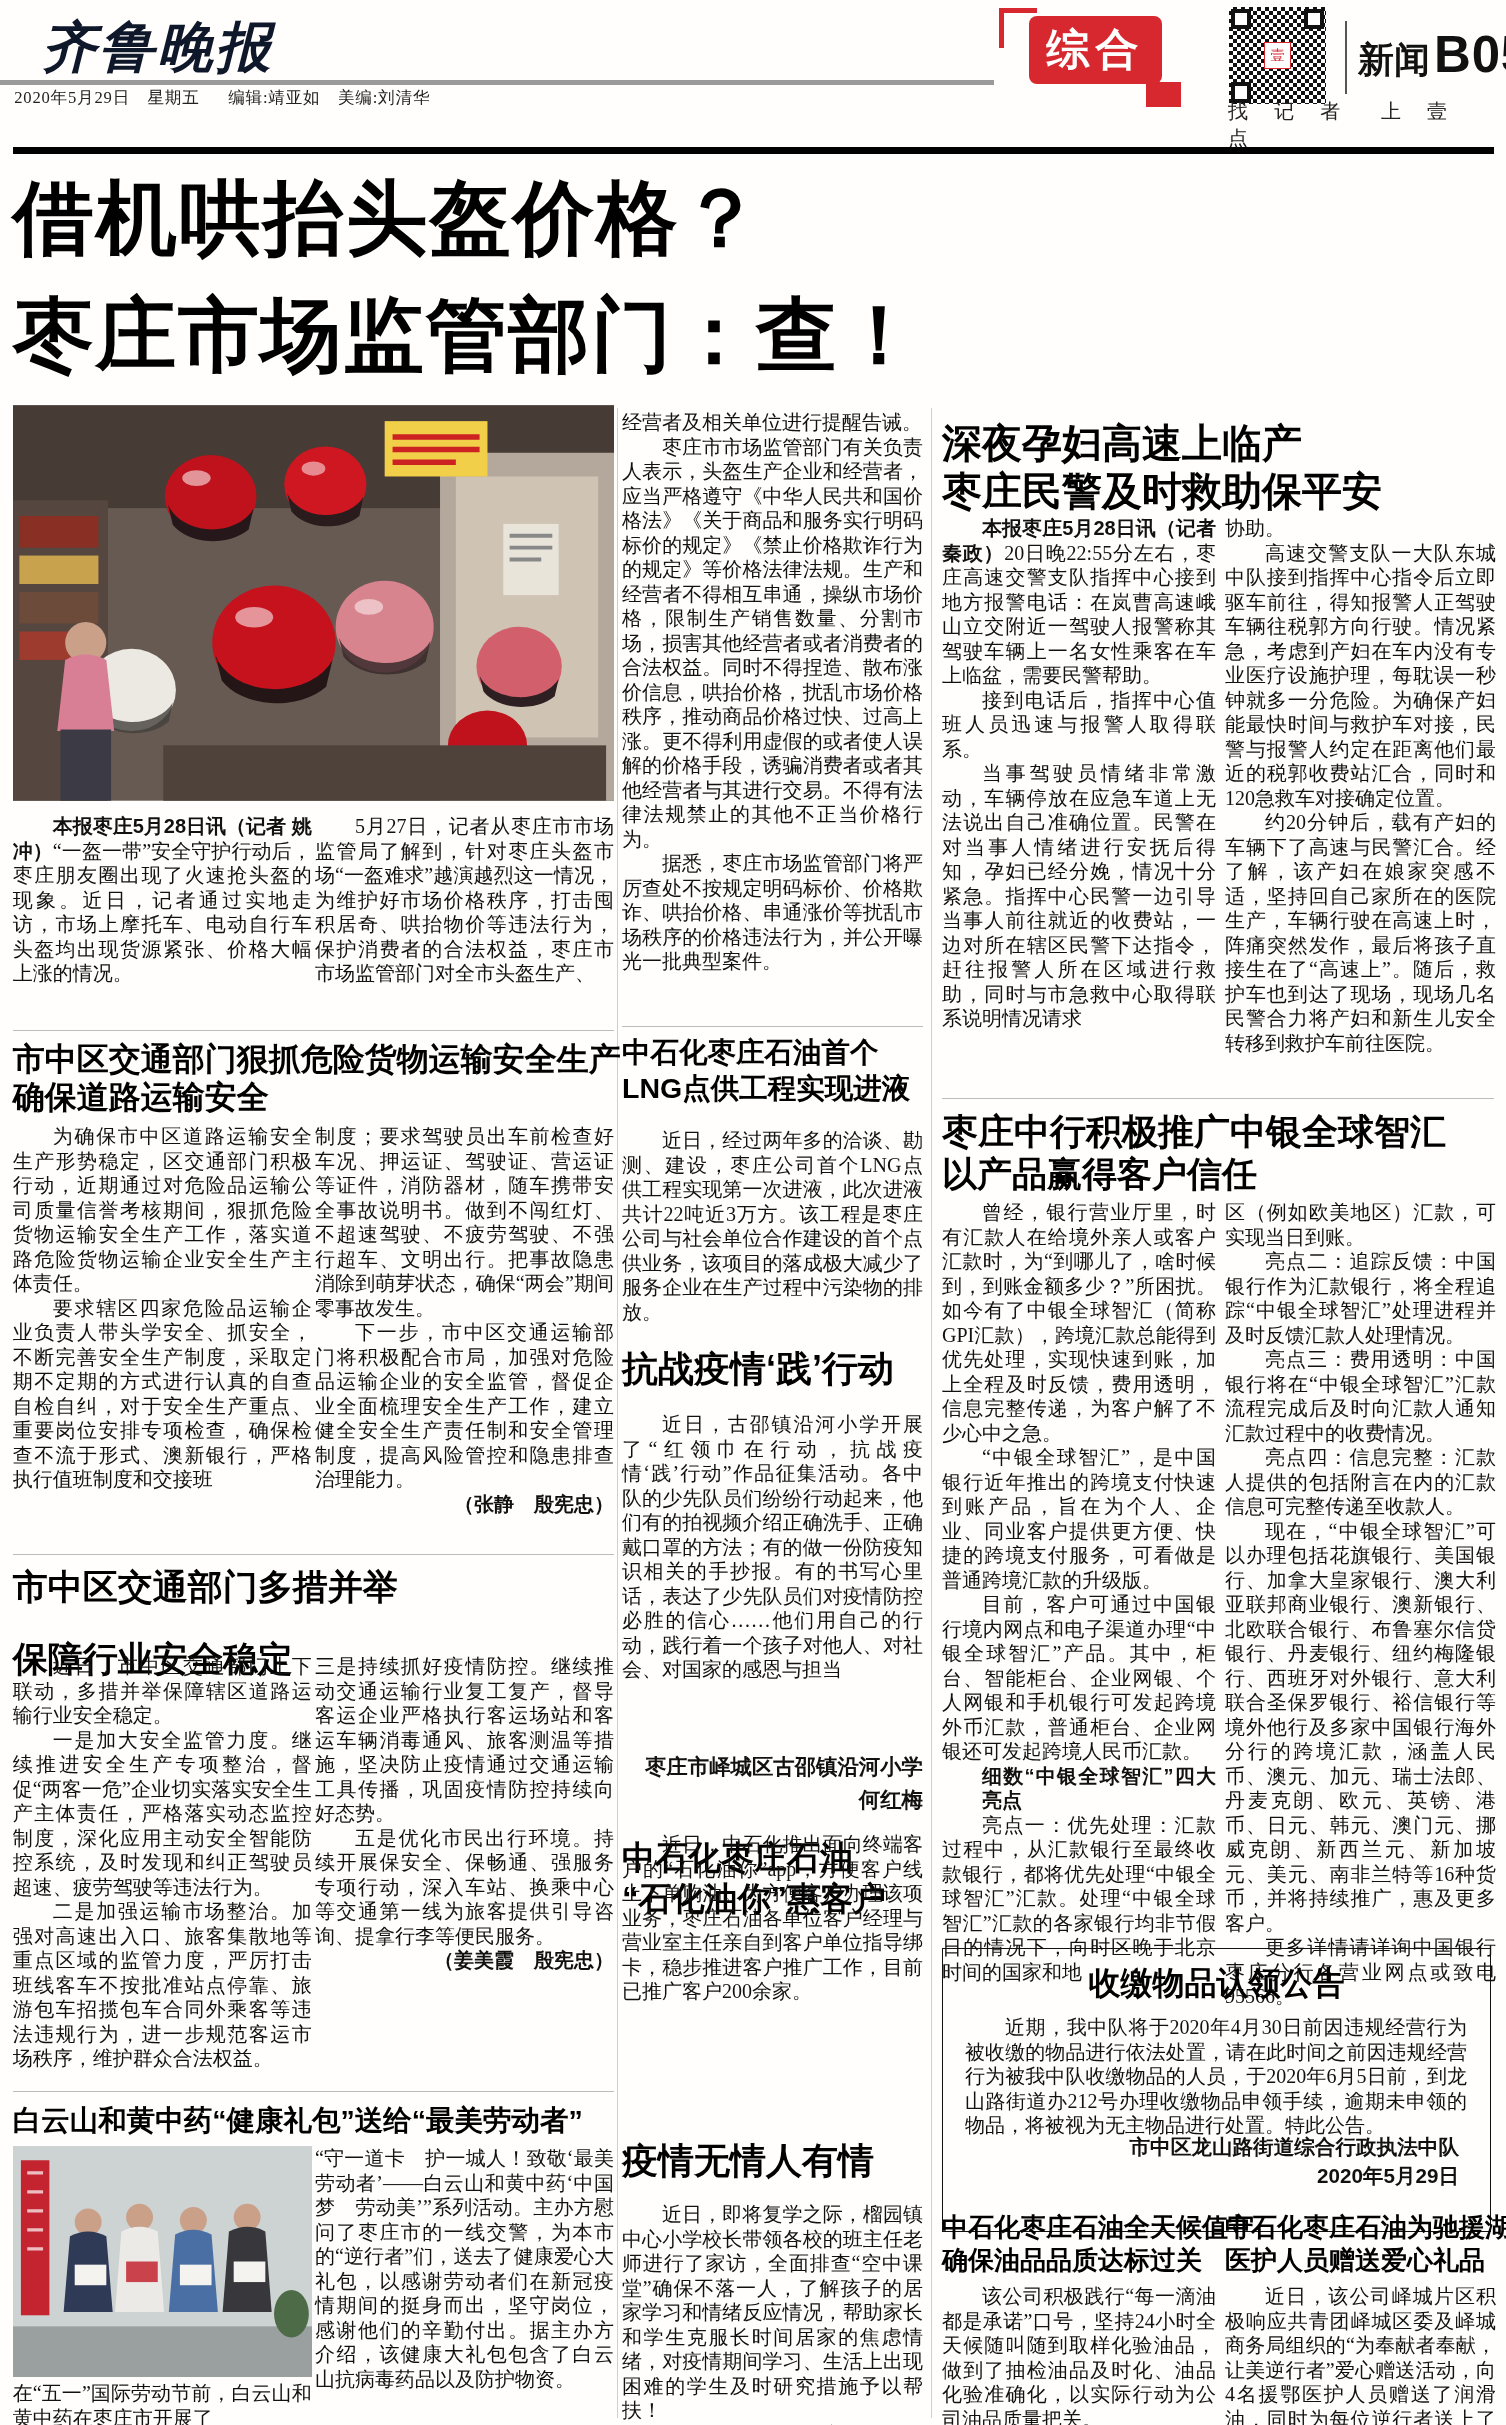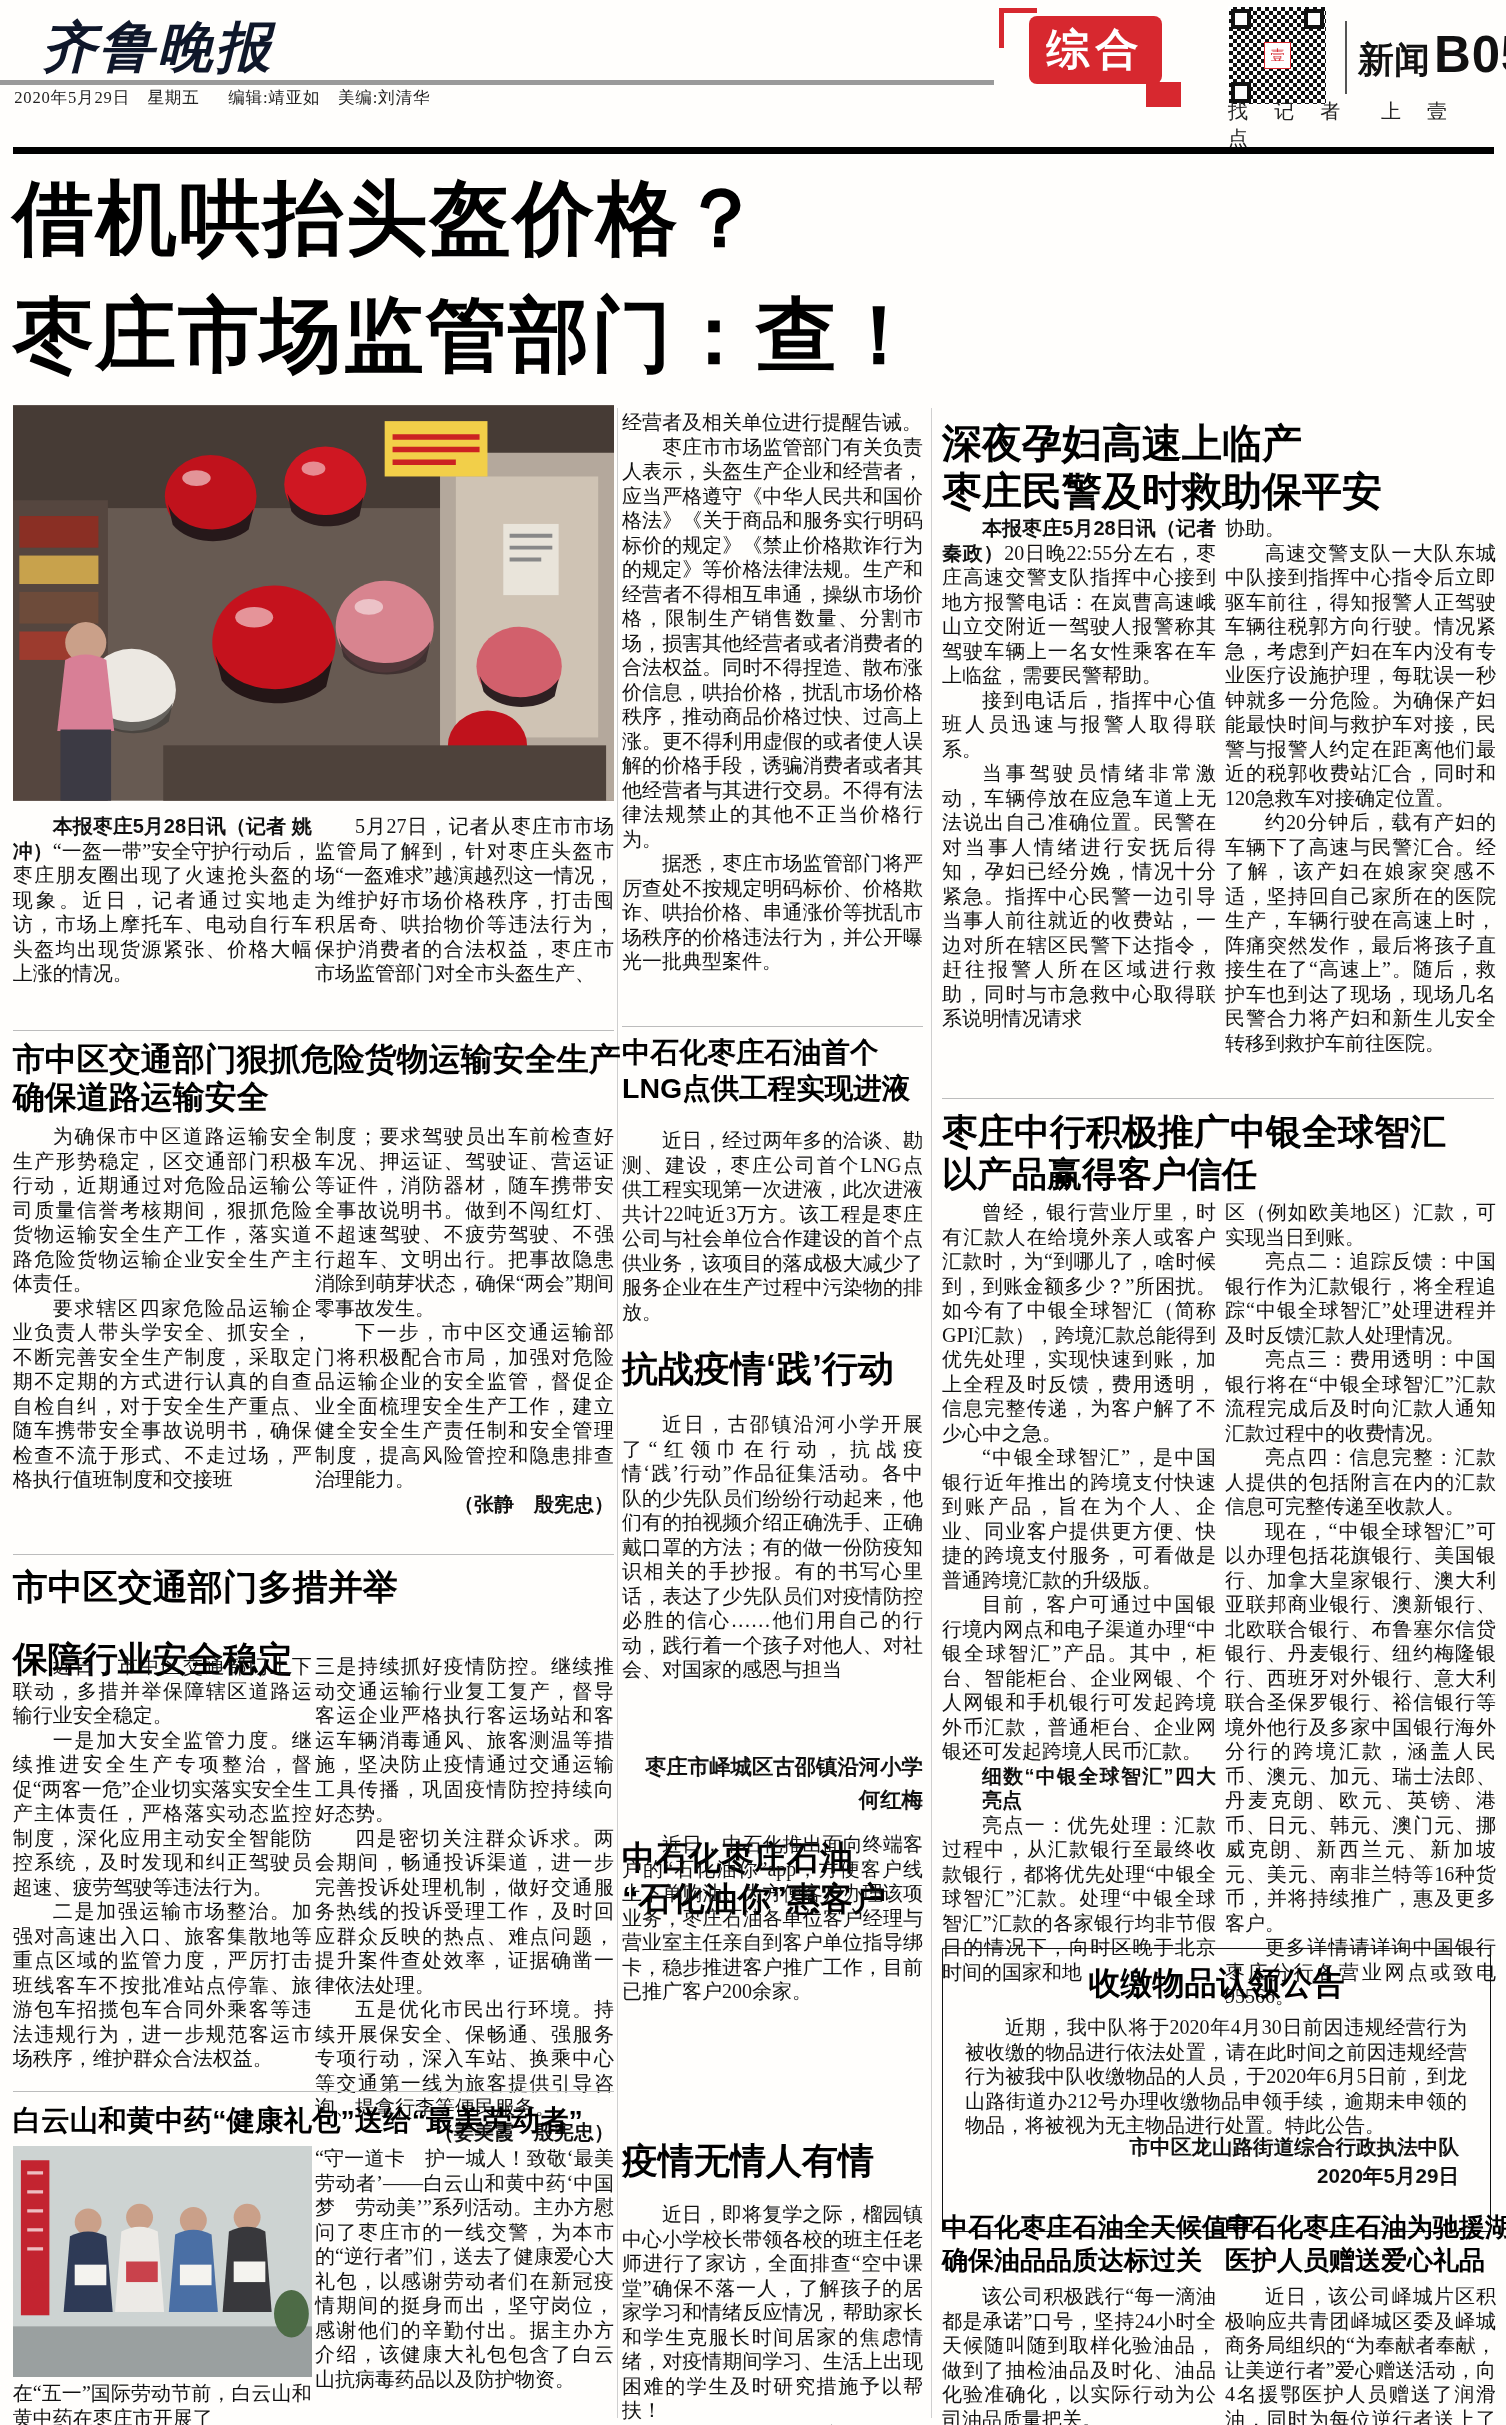--- a/index.html
+++ b/index.html
@@ -128,38 +128,37 @@
     <p class="noind">经营者及相关单位进行提醒告诫。</p>
     <p>枣庄市市场监管部门有关负责人表示，头盔生产企业和经营者，应当严格遵守《中华人民共和国价格法》《关于商品和服务实行明码标价的规定》《禁止价格欺诈行为的规定》等价格法律法规。生产和经营者不得相互串通，操纵市场价格，限制生产销售数量、分割市场，损害其他经营者或者消费者的合法权益。同时不得捏造、散布涨价信息，哄抬价格，扰乱市场价格秩序，推动商品价格过快、过高上涨。更不得利用虚假的或者使人误解的价格手段，诱骗消费者或者其他经营者与其进行交易。不得有法律法规禁止的其他不正当价格行为。</p>
     <p>据悉，枣庄市场监管部门将严厉查处不按规定明码标价、价格欺诈、哄抬价格、串通涨价等扰乱市场秩序的价格违法行为，并公开曝光一批典型案件。</p>
   </div>
 
   <div class="abs hsep" style="left:12.7px;top:1030px;width:601px;"></div>
   <div class="abs headline" style="left:12.7px;top:1038px;font-size:32px;">市中区交通部门狠抓危险货物运输安全生产</div>
   <div class="abs headline" style="left:12.7px;top:1076px;font-size:32px;">确保道路运输安全</div>
   <div class="abs col" style="left:12.7px;top:1124px;width:299px;">
     <p>为确保市中区道路运输安全生产形势稳定，区交通部门积极行动，近期通过对危险品运输公司质量信誉考核期间，狠抓危险货物运输安全生产工作，落实道路危险货物运输企业安全生产主体责任。</p>
-    <p>要求辖区四家危险品运输企业负责人带头学安全、抓安全，不断完善安全生产制度，采取定期不定期的方式进行认真的自查自检自纠，对于安全生产重点、随车携带安全事故说明书，确保检查不流于形式、不走过场，严格执行值班制度和交接班</p>
+    <p>要求辖区四家危险品运输企业负责人带头学安全、抓安全，不断完善安全生产制度，采取定期不定期的方式进行认真的自查自检自纠，对于安全生产重点、重要岗位安排专项检查，确保检查不流于形式、澳新银行，严格执行值班制度和交接班</p>
   </div>
   <div class="abs col" style="left:315px;top:1124px;width:299px;">
     <p class="noind">制度；要求驾驶员出车前检查好车况、押运证、驾驶证、营运证等证件，消防器材，随车携带安全事故说明书。做到不闯红灯、不超速驾驶、不疲劳驾驶、不强行超车、文明出行。把事故隐患消除到萌芽状态，确保“两会”期间零事故发生。</p>
     <p><span>下一步，市中区交通运输部门将积极配合市局，加强对危险品运输企业的安全监管，督促企业全面梳理安全生产工作，建立健全安全生产责任制和安全管理制度，提高风险管控和隐患排查治理能力。</span><b class="byline">（张静　殷宪忠）</b></p>
   </div>
 
   <div class="abs hsep" style="left:12.7px;top:1554px;width:601px;"></div>
   <div class="abs headline" style="left:12.7px;top:1564px;font-size:35px;">市中区交通部门多措并举</div>
   <div class="abs headline" style="left:12.7px;top:1636px;font-size:35px;">保障行业安全稳定</div>
   <div class="abs col" style="left:12.7px;top:1654px;width:299px;">
     <p>近日，市中区交通部门上下联动，多措并举保障辖区道路运输行业安全稳定。</p>
     <p>一是加大安全监管力度。继续推进安全生产专项整治，督促“两客一危”企业切实落实安全生产主体责任，严格落实动态监控制度，深化应用主动安全智能防控系统，及时发现和纠正驾驶员超速、疲劳驾驶等违法行为。</p>
     <p>二是加强运输市场整治。加强对高速出入口、旅客集散地等重点区域的监管力度，严厉打击班线客车不按批准站点停靠、旅游包车招揽包车合同外乘客等违法违规行为，进一步规范客运市场秩序，维护群众合法权益。</p>
   </div>
   <div class="abs col" style="left:315px;top:1654px;width:299px;">
     <p class="noind">三是持续抓好疫情防控。继续推动交通运输行业复工复产，督导客运企业严格执行客运场站和客运车辆消毒通风、旅客测温等措施，坚决防止疫情通过交通运输工具传播，巩固疫情防控持续向好态势。</p>
-    <p>四是密切关注群众诉求。两会期间，畅通投诉渠道，进一步完善投诉处理机制，做好交通服务热线的投诉受理工作，及时回应群众反映的热点、难点问题，提升案件查处效率，证据确凿一律依法处理。</p>
     <p><span>五是优化市民出行环境。持续开展保安全、保畅通、强服务专项行动，深入车站、换乘中心等交通第一线为旅客提供引导咨询、提拿行李等便民服务。</span><b class="byline">（姜美霞　殷宪忠）</b></p>
   </div>
 
   <div class="abs hsep" style="left:12.7px;top:2091px;width:601px;"></div>
   <div class="abs headline" style="left:12.7px;top:2102px;font-size:28.5px;">白云山和黄中药“健康礼包”送给“最美劳动者”</div>
   <div class="abs" style="left:12.7px;top:2146px;width:299px;height:231px;">
     <svg class="photo" width="299" height="231" viewBox="0 0 378 292">
       <rect width="378" height="292" fill="#cdd3d2"></rect>
       <rect y="228" width="378" height="64" fill="#9aa0a0"></rect>
       <rect x="10" y="18" width="36" height="196" fill="#c32430"></rect>

